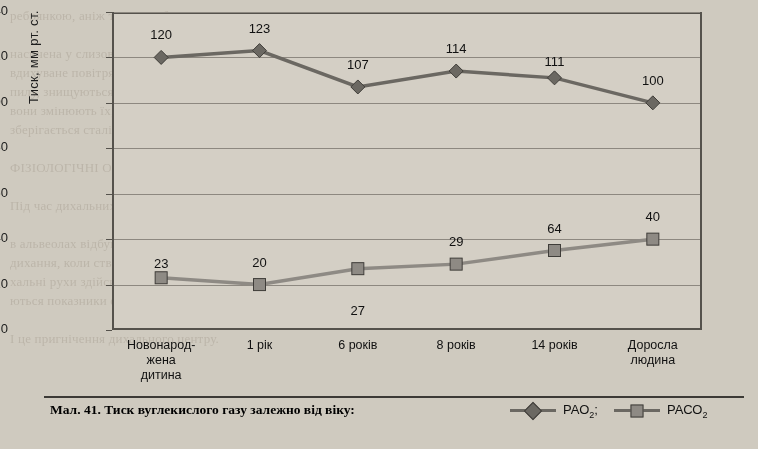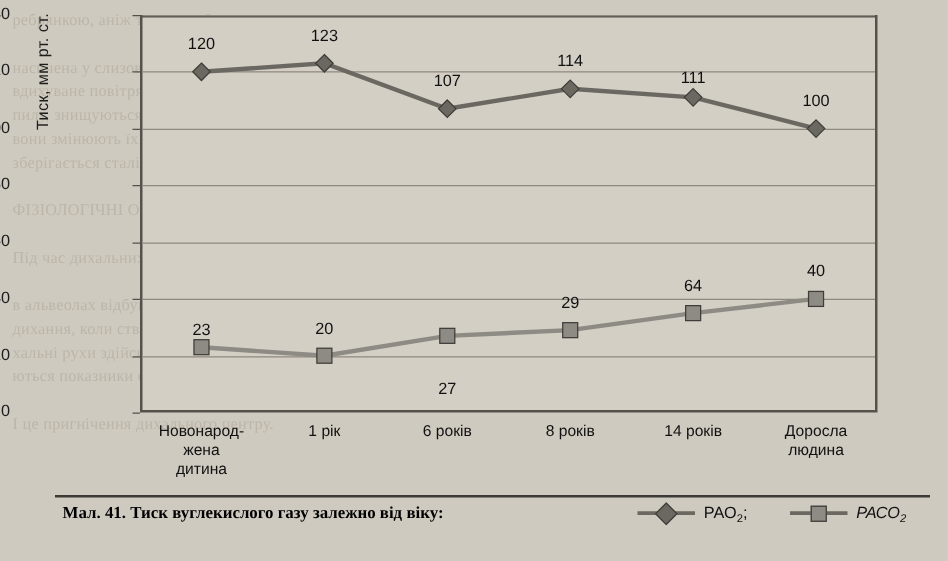--- a/index.html
+++ b/index.html
@@ -274,20 +274,20 @@
   <div class="caption-line"></div>
   <div class="caption">Мал. 41. Тиск вуглекислого газу залежно від віку:</div>
 
   <div class="legend" id="legend-1" style="left:496px;">
     <span class="ln">
         <span class="mk mk-diamond"></span>
       </span>
     <span><span>РАО</span><span class="legend-sub">2</span><span>;</span></span>
   </div>
 
-  <div class="legend" id="legend-2" style="left:618px;font-style:italic;">
+  <div class="legend" id="legend-2" style="left:600px;">
     <span class="ln">
         <span class="mk mk-square"></span>
       </span>
     <span><span>РАСО</span><span class="legend-sub">2</span><span></span></span>
   </div>
 
 </div>
 
 </body></html>

